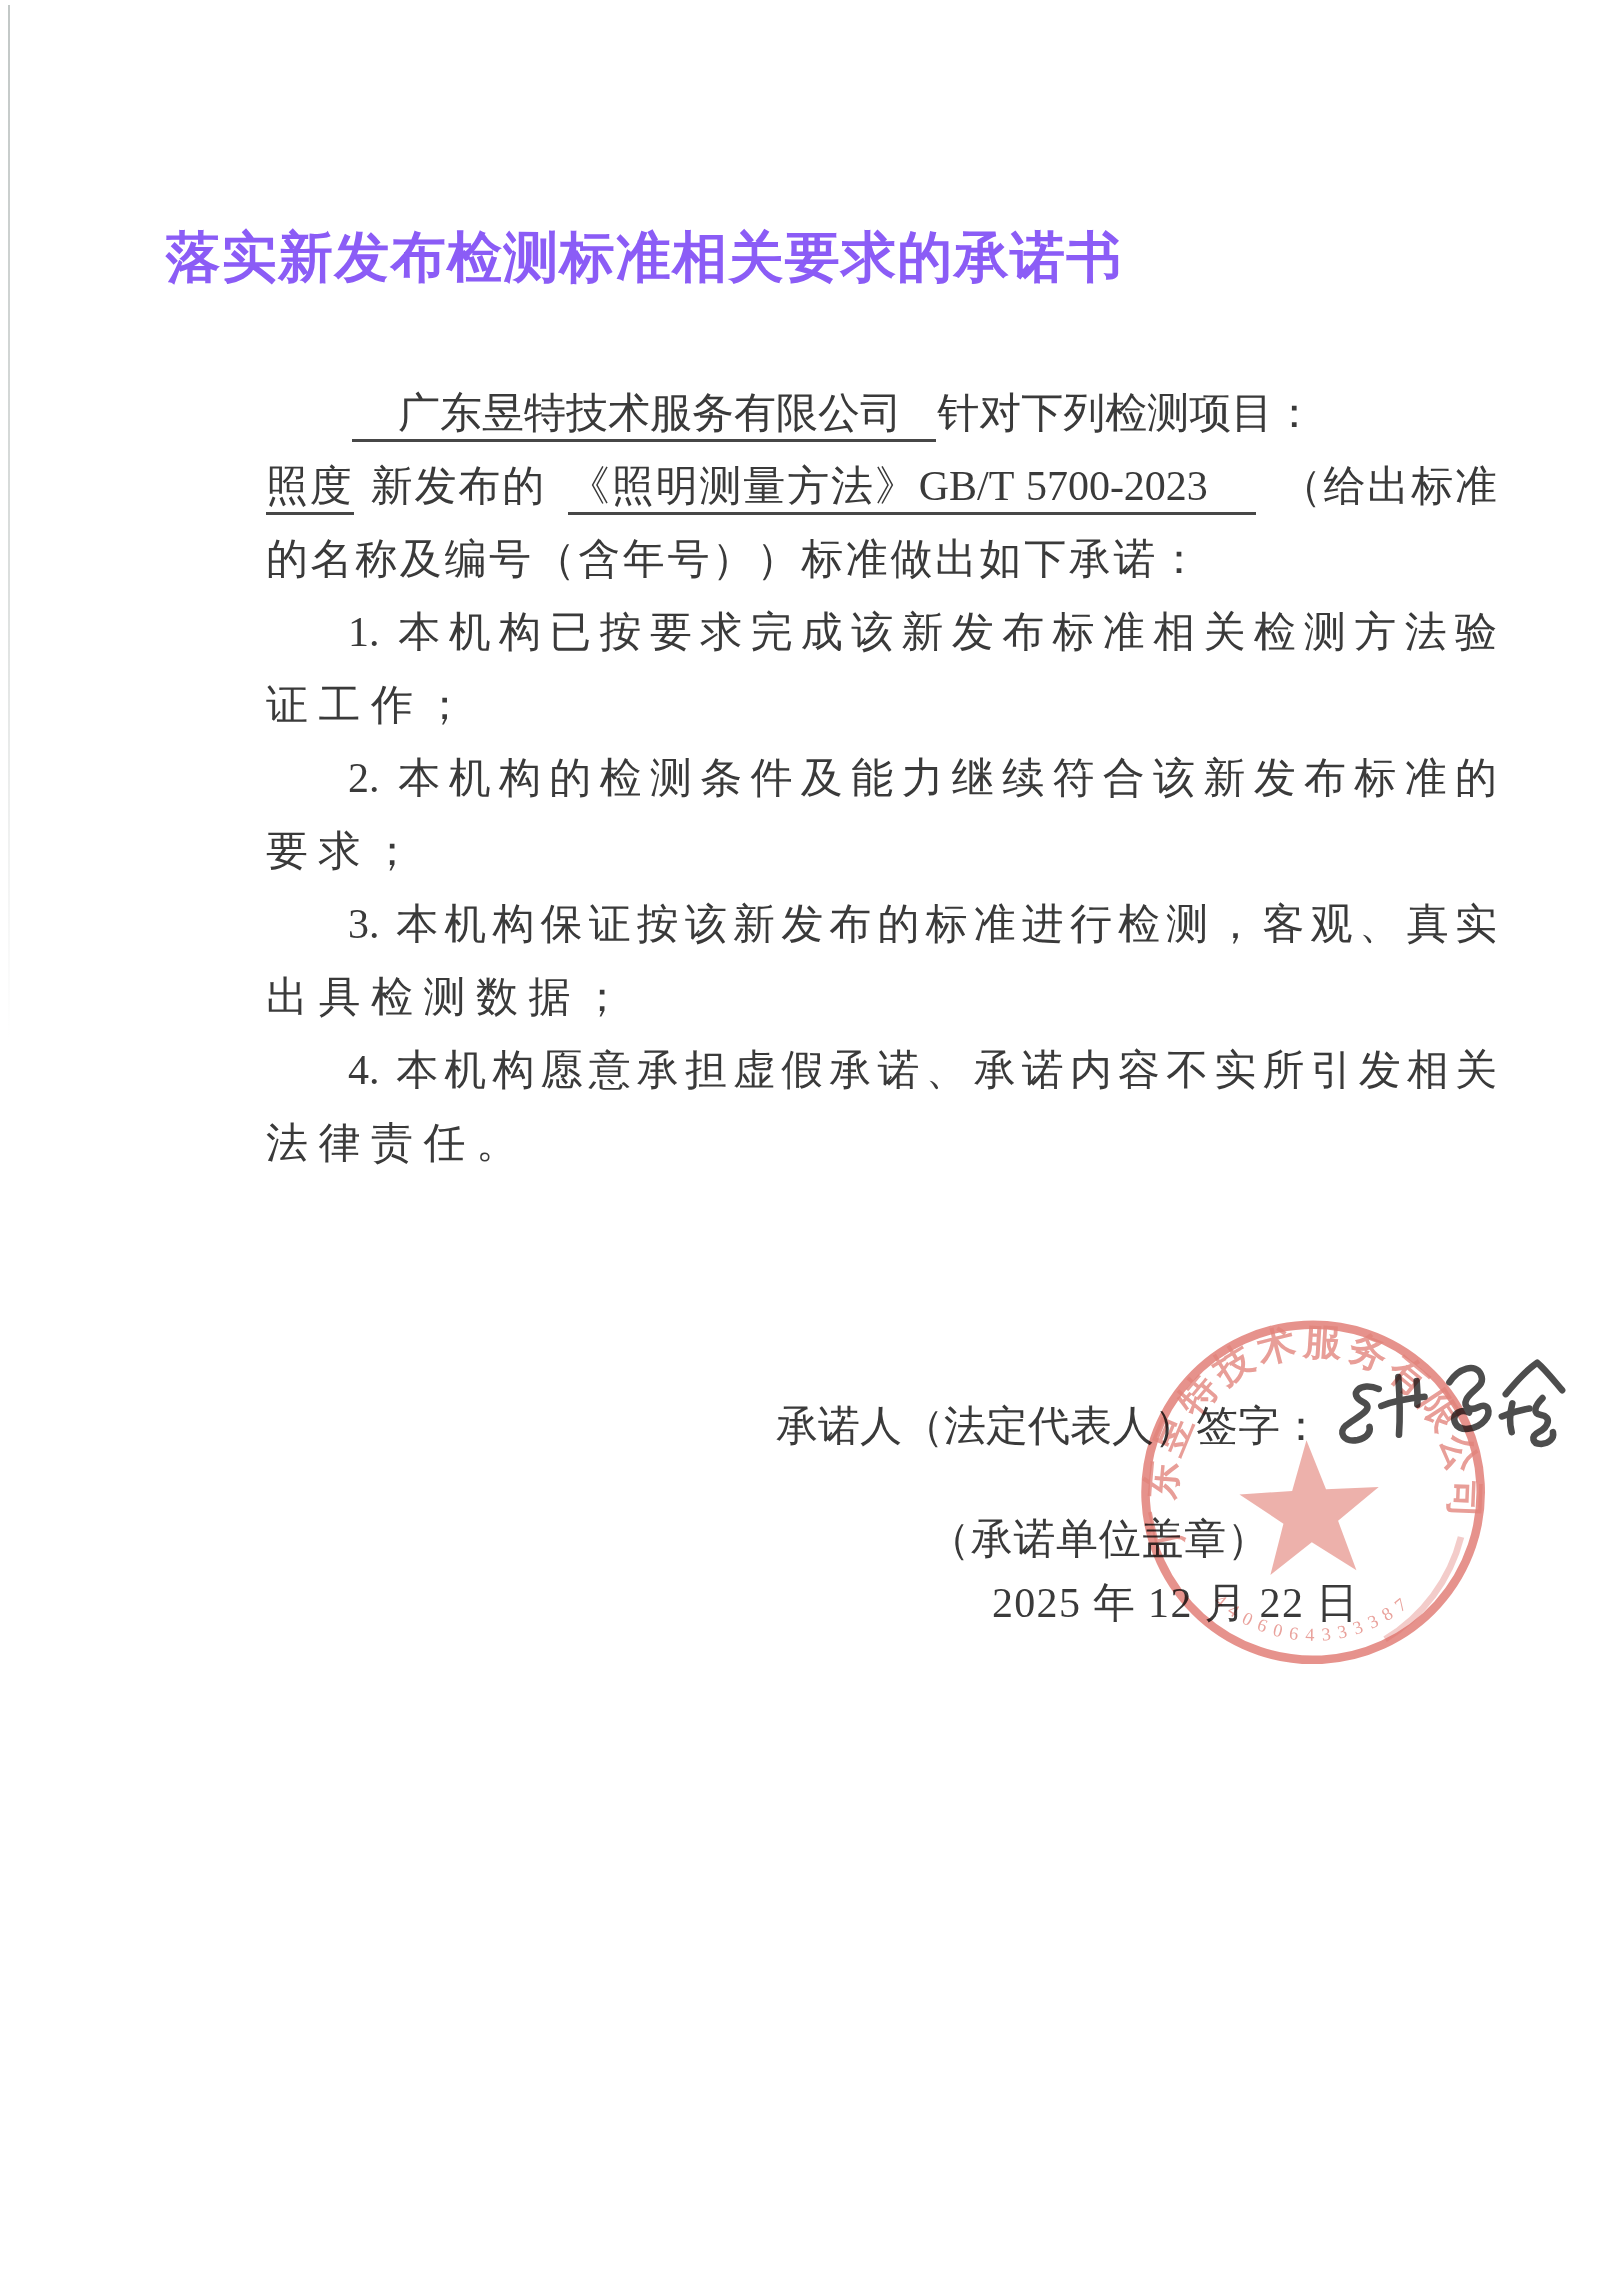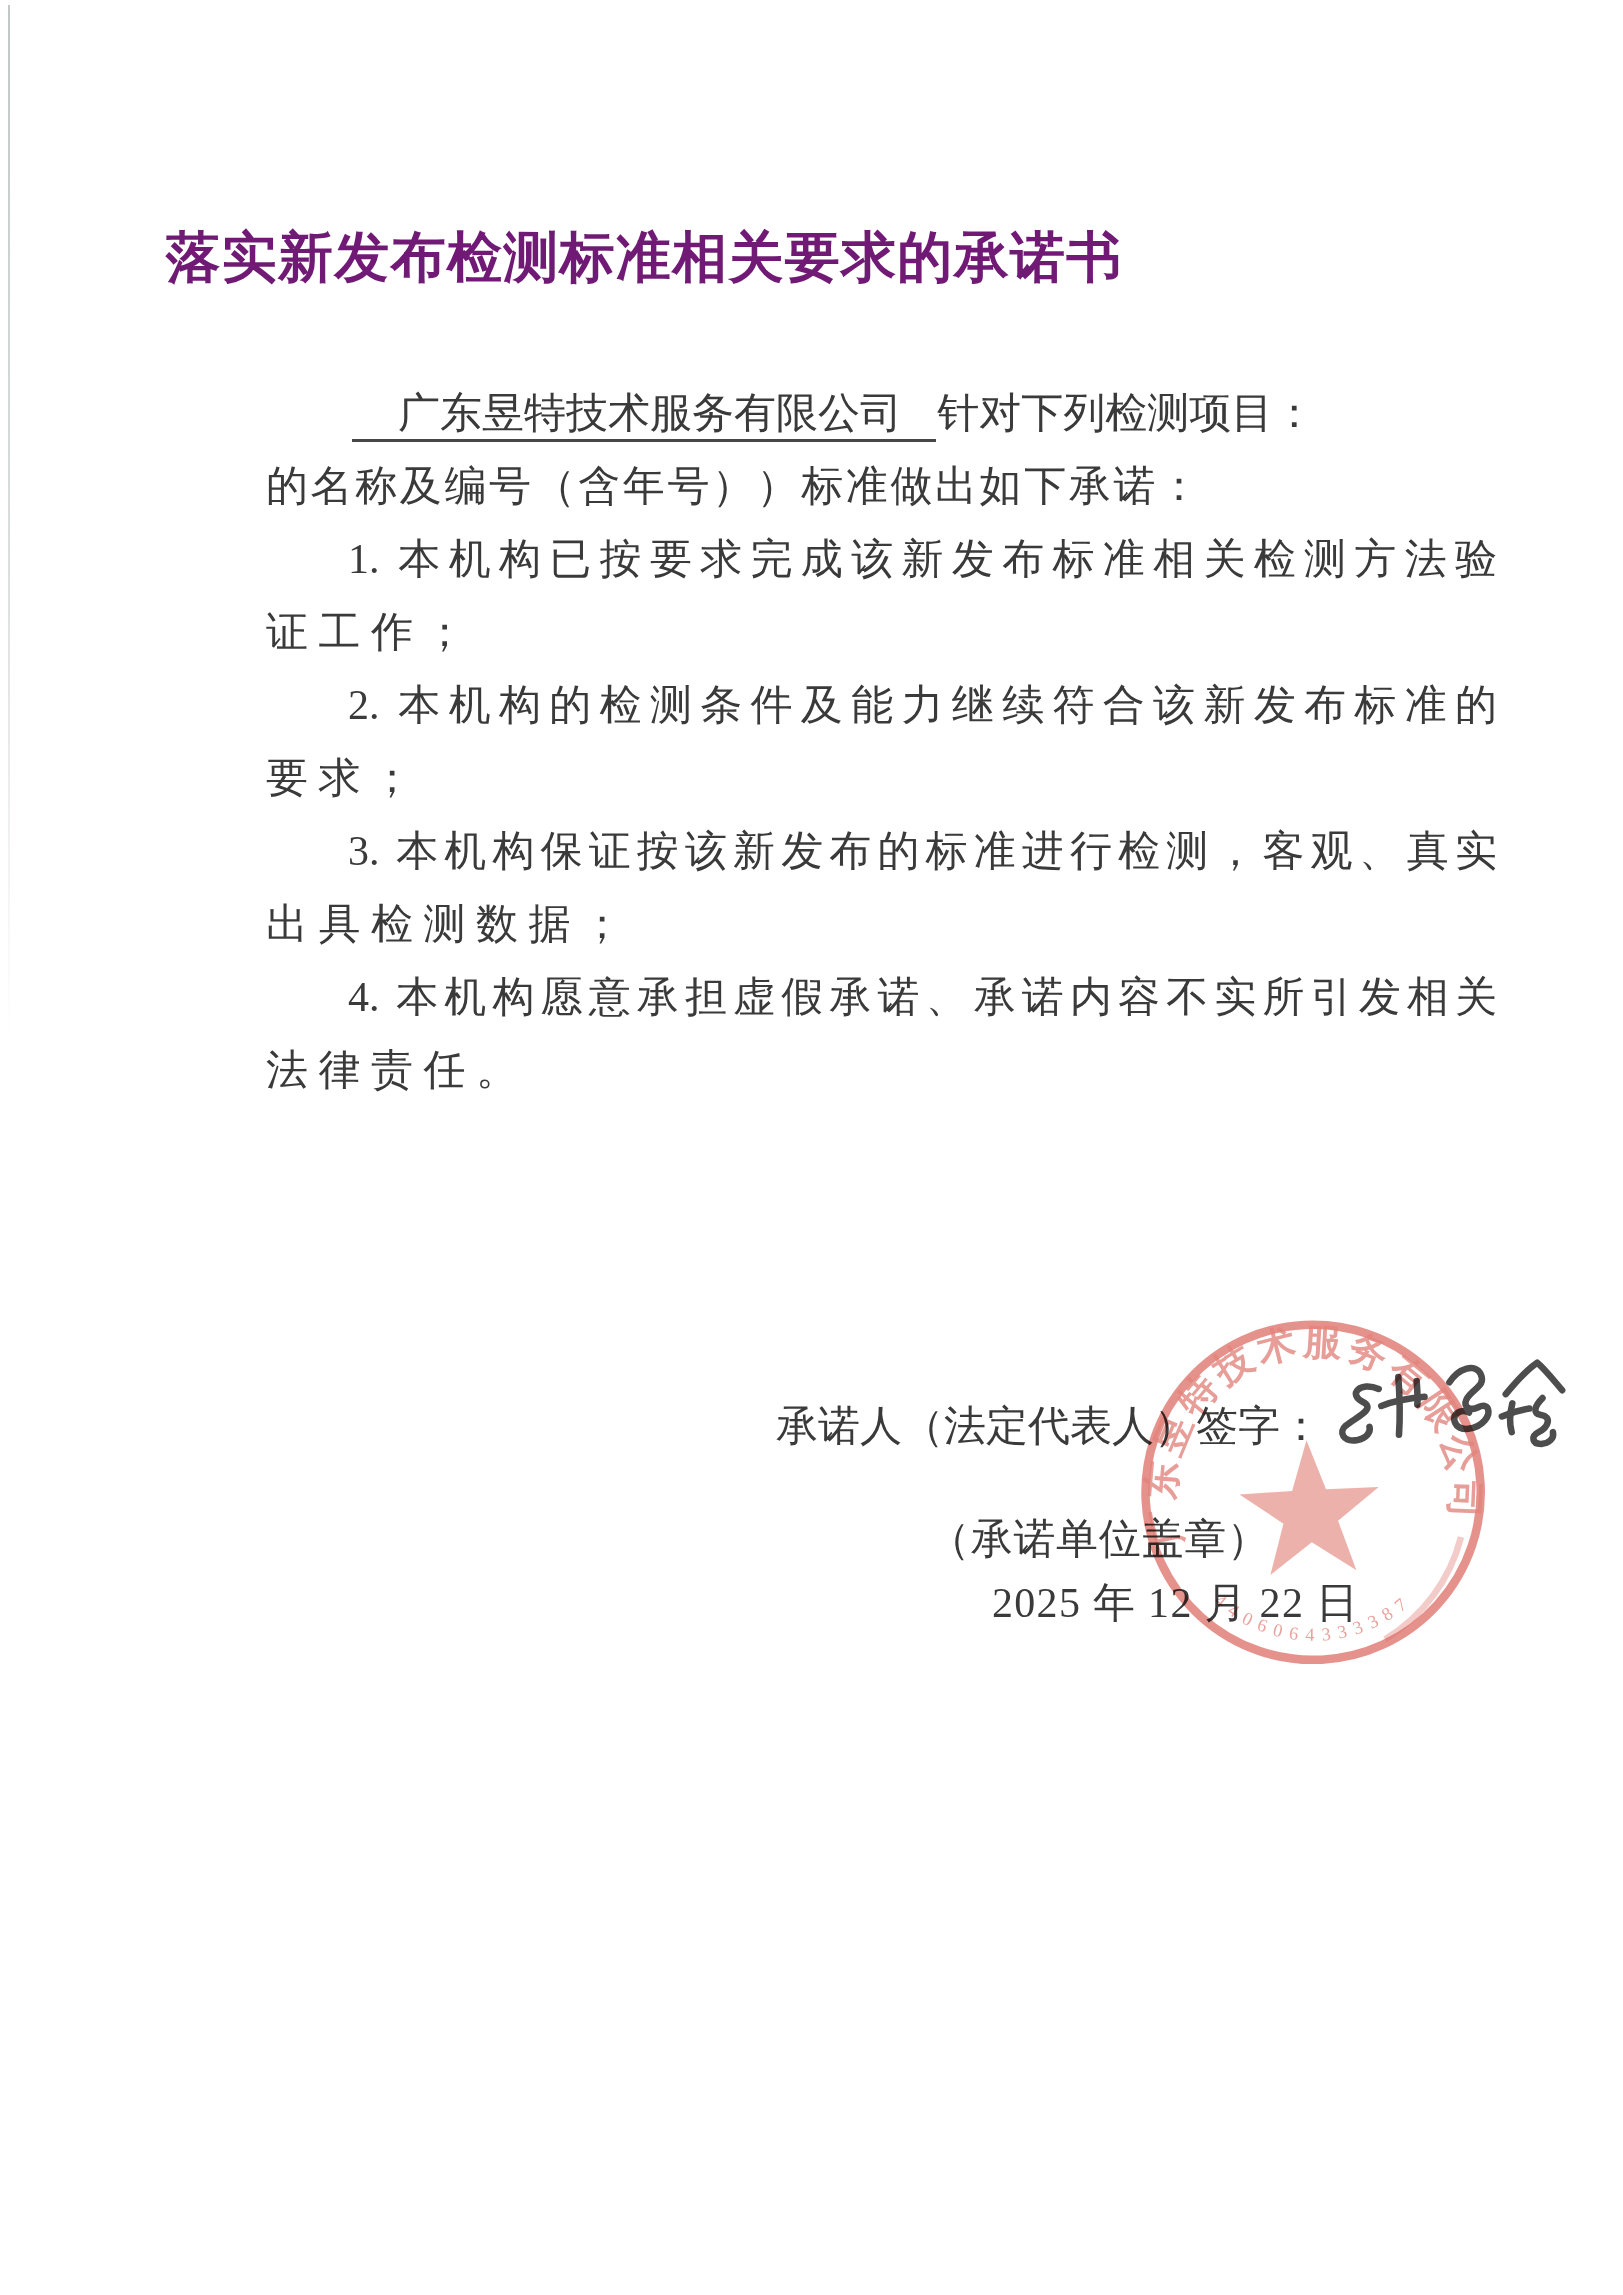--- a/index.html
+++ b/index.html
@@ -10,21 +10,21 @@
   }
   
   #scan-edge{
     position:absolute;left:7.9px;top:5.2px;width:2.6px;height:1034px;
     background:linear-gradient(to bottom,#9aa3a1 0%,#c3c9c7 55%,rgba(195,201,199,0) 100%);
     opacity:.6;
   }
   #title{
     position:absolute;top:221px;left:0;width:1288px;text-align:center;
     font-family:"Liberation Sans","DejaVu Sans",sans-serif;
-    font-weight:bold;font-size:55px;line-height:72px;color:#701a75;letter-spacing:1.3px;
+    font-weight:bold;font-size:55px;line-height:72px;color:#8b5cf6;letter-spacing:1.3px;
   }
   #body-lines{
     position:absolute;left:266px;top:377px;width:1231px;
     font-size:42px;
   }
   .bl{height:73px;line-height:73px;white-space:nowrap;}
   .bl.fill{white-space:normal;text-align:justify;text-align-last:justify;}
   .seg{display:inline;}
   .u{border-bottom:3.3px solid #474747;padding-bottom:2.6px;}
   .sig-text{position:absolute;font-size:42px;line-height:48px;color:#3a3a3a;white-space:nowrap;}
@@ -43,20 +43,21 @@
 </style>
 </head>
 <body>
 
 <div id="scan-edge"></div>
 
 <div id="title">落实新发布检测标准相关要求的承诺书</div>
 
 <div id="body-lines">
     <div class="bl" style="padding-left: 86px;"><span class="seg u" style="padding-left: 46px; padding-right: 34px;">广东昱特技术服务有限公司</span><span class="seg" style="margin-left: 1.3px;">针对下列检测项目：</span></div>
+    <div class="bl fill"><span class="seg u">照度</span><span class="seg" style="margin-left: 17px;">新发布的</span><span class="seg u" style="margin-left: 22px; padding-right: 48px;">《照明测量方法》GB/T 5700-2023</span><span class="seg" style="margin-left: 22px;">（给出标准</span></div>
     <div class="bl" style="letter-spacing: 2.6px;"><span class="seg">的名称及编号（含年号））标准做出如下承诺：</span></div>
     <div class="bl fill" style="padding-left: 82px;"><span class="seg">1. 本机构已按要求完成该新发布标准相关检测方法验</span></div>
     <div class="bl" style="letter-spacing: 10.5px;"><span class="seg">证工作；</span></div>
     <div class="bl fill" style="padding-left: 82px;"><span class="seg">2. 本机构的检测条件及能力继续符合该新发布标准的</span></div>
     <div class="bl" style="letter-spacing: 10.5px;"><span class="seg">要求；</span></div>
     <div class="bl fill" style="padding-left: 82px;"><span class="seg">3. 本机构保证按该新发布的标准进行检测，客观、真实</span></div>
     <div class="bl" style="letter-spacing: 10.5px;"><span class="seg">出具检测数据；</span></div>
     <div class="bl fill" style="padding-left: 82px;"><span class="seg">4. 本机构愿意承担虚假承诺、承诺内容不实所引发相关</span></div>
     <div class="bl" style="letter-spacing: 10.5px;"><span class="seg">法律责任。</span></div>
   </div>

